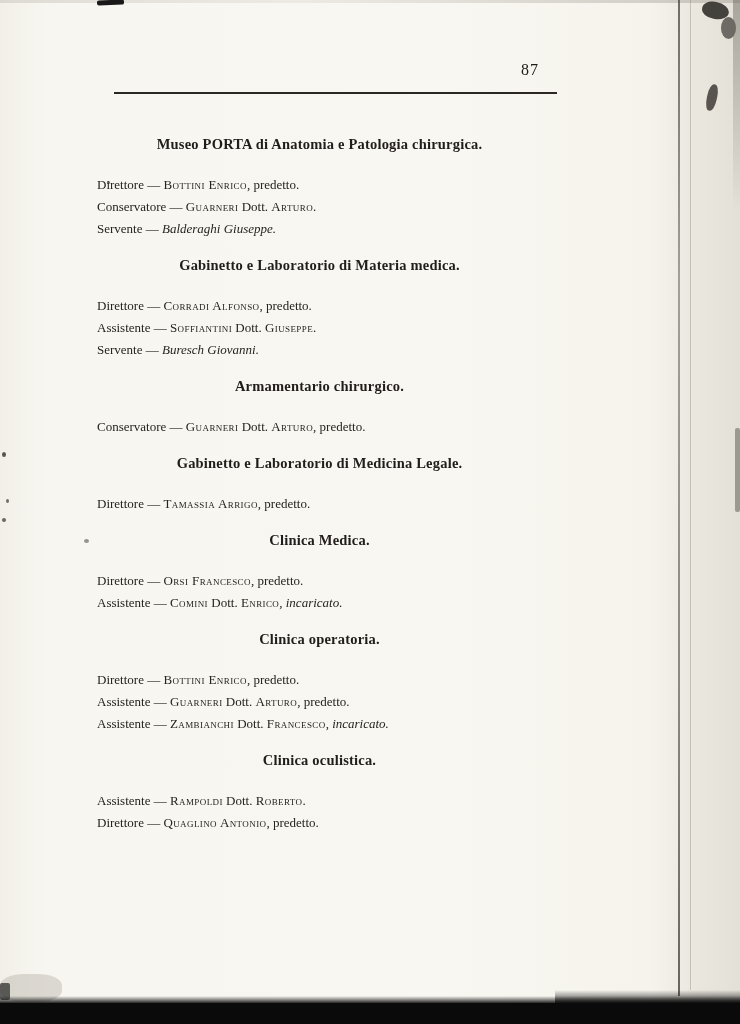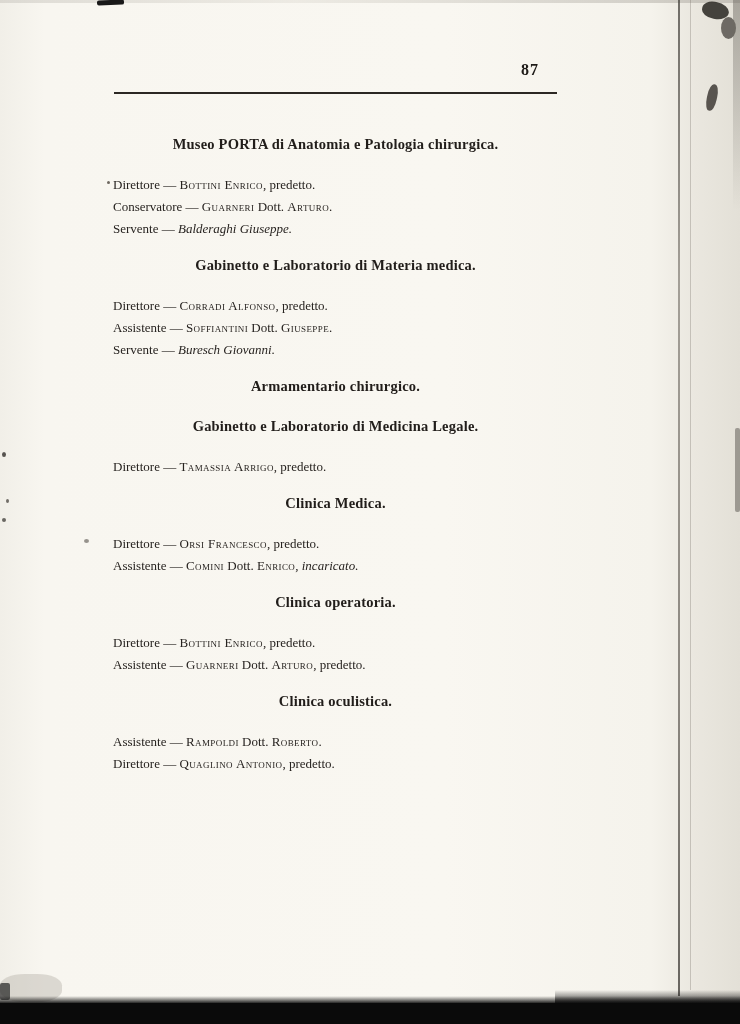--- a/index.html
+++ b/index.html
@@ -8,28 +8,28 @@
     background:#6e6b66;
     font-family:"Liberation Serif", serif;
   }
   .scan {
     position:relative; width:740px; height:1024px; overflow:hidden;
     background:linear-gradient(90deg,#f1efe8 0%,#f8f6f0 6%,#f9f7f1 60%,#f5f3ec 88%,#eae7df 94%,#e3e0d7 100%);
     color:#2a2521;
   }
   .page-number {
     position:absolute; left:521px; top:61px;
-    font-size:16px; font-weight:bold; letter-spacing:1px; color:#1e1b18;
+    font-size:16px; font-weight:normal; letter-spacing:1px; color:#1e1b18;
   }
   .rule {
     position:absolute; left:114px; top:92px; width:443px; height:2px;
     background:#2b2723;
   }
   .content {
-    position:absolute; left:113px; top:94px; width:445px;
+    position:absolute; left:97px; top:94px; width:445px;
   }
   .section-title {
     text-align:center; font-weight:bold; font-size:14.5px; line-height:20px;
     margin:15px 0 20px 0; color:#211d1a; letter-spacing:0.2px;
   }
   .section-title:first-child { margin-top:40px; }
   .entry {
     margin:0; font-size:13px; line-height:22px; color:#272320;
   }
   .sc { font-variant:small-caps; letter-spacing:0.4px; }
@@ -88,26 +88,28 @@
   <div class="content">
       <div class="section-title">Museo PORTA di Anatomia e Patologia chirurgica.</div>
       <p class="entry"><span class="n">Direttore — </span><span class="sc">Bottini Enrico</span><span class="n">, predetto.</span></p>
       <p class="entry"><span class="n">Conservatore — </span><span class="sc">Guarneri</span><span class="n"> Dott. </span><span class="sc">Arturo</span><span class="n">.</span></p>
       <p class="entry"><span class="n">Servente — </span><span class="it">Balderaghi Giuseppe.</span></p>
       <div class="section-title">Gabinetto e Laboratorio di Materia medica.</div>
       <p class="entry"><span class="n">Direttore — </span><span class="sc">Corradi Alfonso</span><span class="n">, predetto.</span></p>
       <p class="entry"><span class="n">Assistente — </span><span class="sc">Soffiantini</span><span class="n"> Dott. </span><span class="sc">Giuseppe</span><span class="n">.</span></p>
       <p class="entry"><span class="n">Servente — </span><span class="it">Buresch Giovanni.</span></p>
       <div class="section-title">Armamentario chirurgico.</div>
+      <p class="entry"><span class="n">Conservatore — </span><span class="sc">Guarneri</span><span class="n"> Dott. </span><span class="sc">Arturo</span><span class="n">, predetto.</span></p>
       <div class="section-title">Gabinetto e Laboratorio di Medicina Legale.</div>
       <p class="entry"><span class="n">Direttore — </span><span class="sc">Tamassia Arrigo</span><span class="n">, predetto.</span></p>
       <div class="section-title">Clinica Medica.</div>
       <p class="entry"><span class="n">Direttore — </span><span class="sc">Orsi Francesco</span><span class="n">, predetto.</span></p>
       <p class="entry"><span class="n">Assistente — </span><span class="sc">Comini</span><span class="n"> Dott. </span><span class="sc">Enrico</span><span class="n">, </span><span class="it">incaricato.</span></p>
       <div class="section-title">Clinica operatoria.</div>
       <p class="entry"><span class="n">Direttore — </span><span class="sc">Bottini Enrico</span><span class="n">, predetto.</span></p>
       <p class="entry"><span class="n">Assistente — </span><span class="sc">Guarneri</span><span class="n"> Dott. </span><span class="sc">Arturo</span><span class="n">, predetto.</span></p>
+      <p class="entry"><span class="n">Assistente — </span><span class="sc">Zambianchi</span><span class="n"> Dott. </span><span class="sc">Francesco</span><span class="n">, </span><span class="it">incaricato.</span></p>
       <div class="section-title">Clinica oculistica.</div>
       <p class="entry"><span class="n">Assistente — </span><span class="sc">Rampoldi</span><span class="n"> Dott. </span><span class="sc">Roberto</span><span class="n">.</span></p>
       <p class="entry"><span class="n">Direttore — </span><span class="sc">Quaglino Antonio</span><span class="n">, predetto.</span></p>
     </div>
 
 </div>
 
 </body></html>

